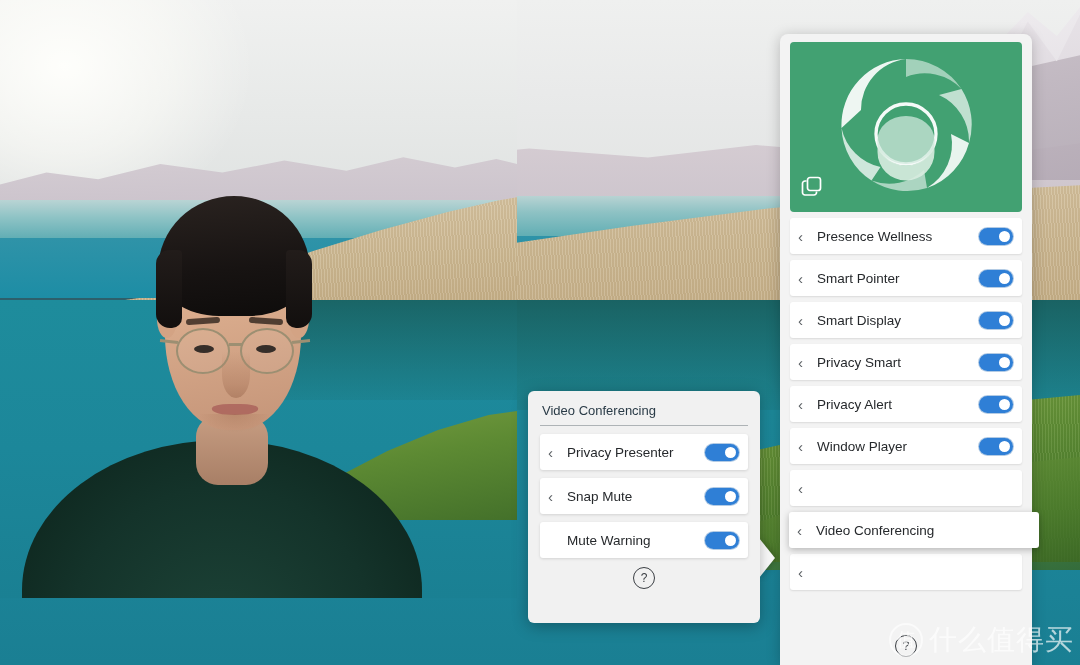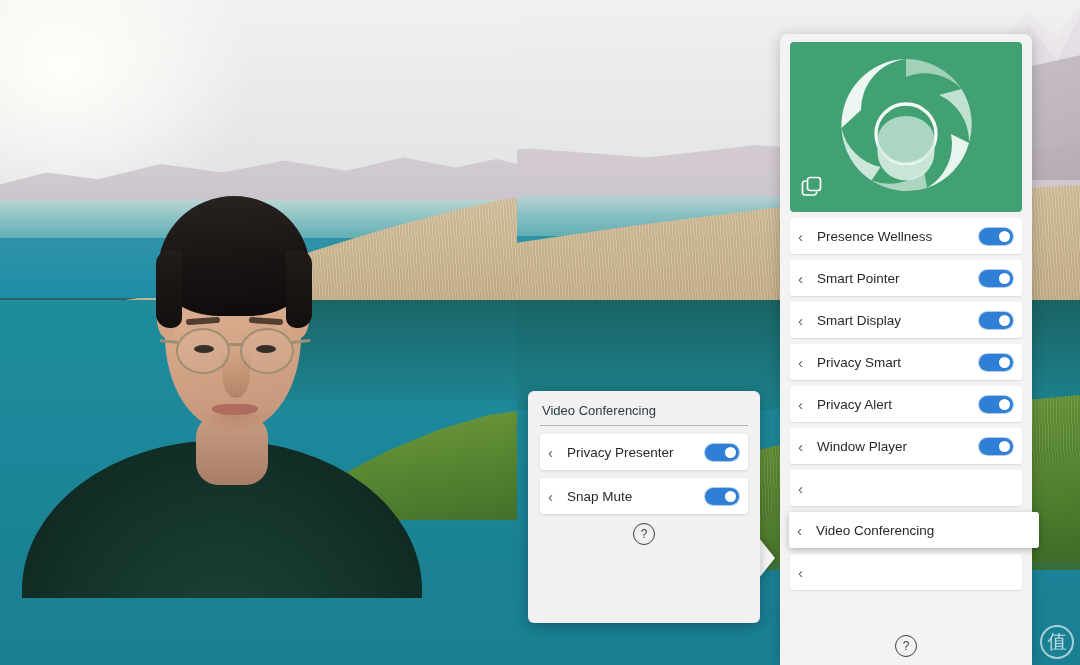--- a/index.html
+++ b/index.html
@@ -391,20 +391,27 @@
             <span class="knob"></span>
           </span>
         </div>
         <div class="row">
           <span class="chev">‹</span>
           <span class="label">Snap Mute</span>
           <span class="toggle on">
             <span class="knob"></span>
           </span>
         </div>
+        <div class="row">
+          <span class="chev hidden">‹</span>
+          <span class="label">Mute Warning</span>
+          <span class="toggle on">
+            <span class="knob"></span>
+          </span>
+        </div>
       </div>
     <div class="help-btn">?</div>
   </div>
 
   <div id="right-panel">
 
     <div id="app-hero">
       <span class="hero-logo">
         <svg width="150" height="150" viewBox="0 0 100 100">
           <g fill="#ffffff" opacity="0.93">
@@ -481,15 +488,16 @@
         <div class="row">
           <span class="chev">‹</span>
         </div>
       </div>
 
     <div class="help-btn" id="panel-help">?</div>
   </div>
 
   <div id="watermark">
     <span id="wm-badge">值</span>
+    <span id="wm-text">什么值得买</span>
   </div>
 
 </div>
 
 </body></html>

